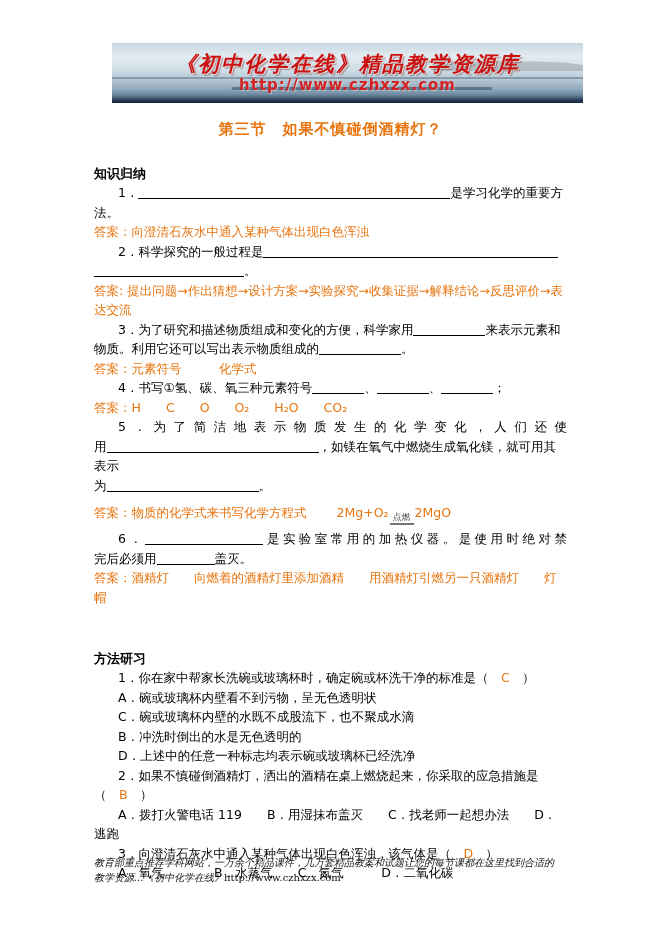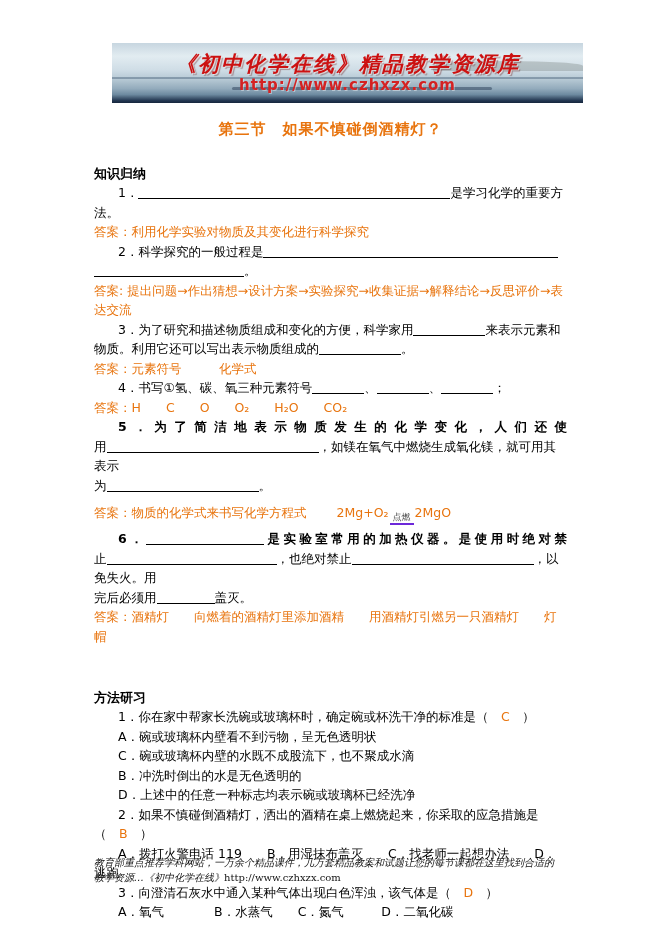--- a/index.html
+++ b/index.html
@@ -36,25 +36,25 @@
   }
   
   .sec-head{font-weight:bold;font-size:13px;margin-top:25px;line-height:19px;}
   .sec-head.method{margin-top:42px;}
   .p{margin:0;line-height:19.5px;}
   .indent{text-indent:24px;}
   .indent2{padding-left:52px;}
   .ans{color:#e8740e;line-height:19.5px;margin:0;}
   .ansletter{color:#e8740e;}
   .blank{display:inline-block;border-bottom:1px solid #000;height:13px;vertical-align:-2px;}
-  .spread{text-align:justify;text-align-last:justify;font-weight:bold;}
+  .spread{text-align:justify;text-align-last:justify;}
   
   .eq{color:#e8740e;white-space:nowrap;}
   .eq-cond{display:inline-block;vertical-align:-3px;margin:0 1px;}
-  .eq-cond-text{display:block;font-size:9px;line-height:10px;color:#4a4a4a;border-bottom:2px solid #6d28d9;padding:0 3px 1px 3px;text-align:center;}
+  .eq-cond-text{display:block;font-size:9px;line-height:10px;color:#4a4a4a;border-bottom:2px solid #737373;padding:0 3px 1px 3px;text-align:center;}
   
   .footer{position:absolute;left:94px;top:855px;width:480px;font-size:10px;font-style:italic;line-height:15px;color:#111;}
   .footer .url{font-style:normal;font-family:"DejaVu Serif","Liberation Serif",serif;}
   .gap8{height:8px;}
   .gap4{height:4px;}
 </style>
 </head>
 <body>
 
 <div class="page">
@@ -65,41 +65,40 @@
     <div class="streak2"></div>
     <div class="banner-title">《初中化学在线》精品教学资源库</div>
     <div class="banner-url">http://www.czhxzx.com</div>
   </div>
 
   <div class="doc-title">第三节　如果不慎碰倒酒精灯？</div>
 
   <div class="sec-head">知识归纳</div>
 
   <p class="p indent"><span>1．</span><span class="blank" style="width:312px"></span><span>是学习化学的重要方法。</span></p>
-  <p class="ans">答案：利用化学实验对物质及其变化进行科学探究</p>
+  <p class="ans">答案：向澄清石灰水中通入某种气体出现白色浑浊</p>
 
   <p class="p indent"><span>2．科学探究的一般过程是</span><span class="blank" style="width:295px"></span></p>
   <p class="p"><span class="blank" style="width:150px"></span><span>。</span></p>
   <p class="ans">答案: 提出问题→作出猜想→设计方案→实验探究→收集证据→解释结论→反思评价→表达交流</p>
 
   <p class="p indent"><span>3．为了研究和描述物质组成和变化的方便，科学家用</span><span class="blank" style="width:72px"></span><span>来表示元素和物质。利用它还可以写出表示物质组成的</span><span class="blank" style="width:82px"></span><span>。</span></p>
   <p class="ans">答案：元素符号　　　化学式</p>
 
   <p class="p indent"><span>4．书写①氢、碳、氧三种元素符号</span><span class="blank" style="width:52px"></span><span>、</span><span class="blank" style="width:52px"></span><span>、</span><span class="blank" style="width:52px"></span><span>；</span></p>
   <p class="ans">答案：H　　C　　O　　O₂　　H₂O　　CO₂</p>
 
   <p class="p indent spread">5．为了简洁地表示物质发生的化学变化，人们还使</p>
   <p class="p"><span>用</span><span class="blank" style="width:212px"></span><span>，如镁在氧气中燃烧生成氧化镁，就可用其表示</span></p>
   <p class="p"><span>为</span><span class="blank" style="width:152px"></span><span>。</span></p>
   <div class="gap8"></div>
   <p class="ans"><span>答案：物质的化学式来书写化学方程式</span><span style="display:inline-block;width:30px"></span><span class="eq"><span>2Mg+O₂</span><span class="eq-cond"><span class="eq-cond-text">点燃</span></span><span>2MgO</span></span></p>
   <div class="gap4"></div>
 
   <p class="p indent spread"><span>6．</span><span class="blank" style="width:118px"></span><span>是实验室常用的加热仪器。是使用时绝对禁</span></p>
-  <p class="p"><span>止</span><span class="blank" style="width:170px"></span><span>，也绝对禁止</span><span class="blank" style="width:182px"></span><span>，以免失火。用</span></p>
   <p class="p"><span>完后必须用</span><span class="blank" style="width:58px"></span><span>盖灭。</span></p>
   <p class="ans">答案：酒精灯　　向燃着的酒精灯里添加酒精　　用酒精灯引燃另一只酒精灯　　灯帽</p>
 
   <div class="sec-head method">方法研习</div>
 
   <p class="p indent"><span>1．你在家中帮家长洗碗或玻璃杯时，确定碗或杯洗干净的标准是（　</span><span class="ansletter">C</span><span>　）</span></p>
   <p class="p indent">A．碗或玻璃杯内壁看不到污物，呈无色透明状</p>
   <p class="p indent">C．碗或玻璃杯内壁的水既不成股流下，也不聚成水滴</p>
   <p class="p indent">B．冲洗时倒出的水是无色透明的</p>
   <p class="p indent">D．上述中的任意一种标志均表示碗或玻璃杯已经洗净</p>

